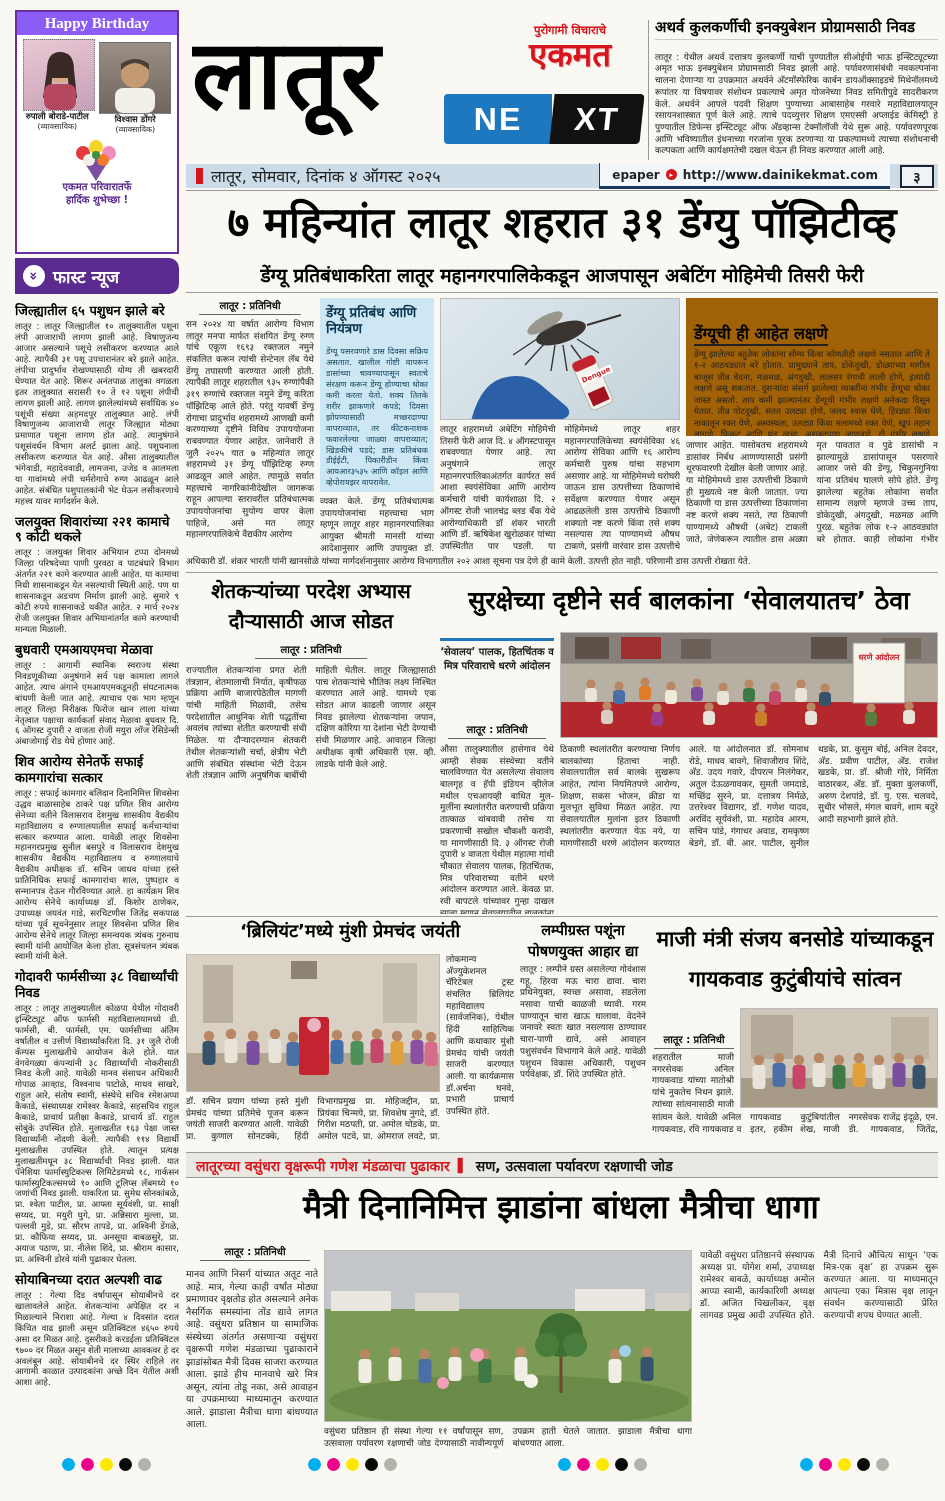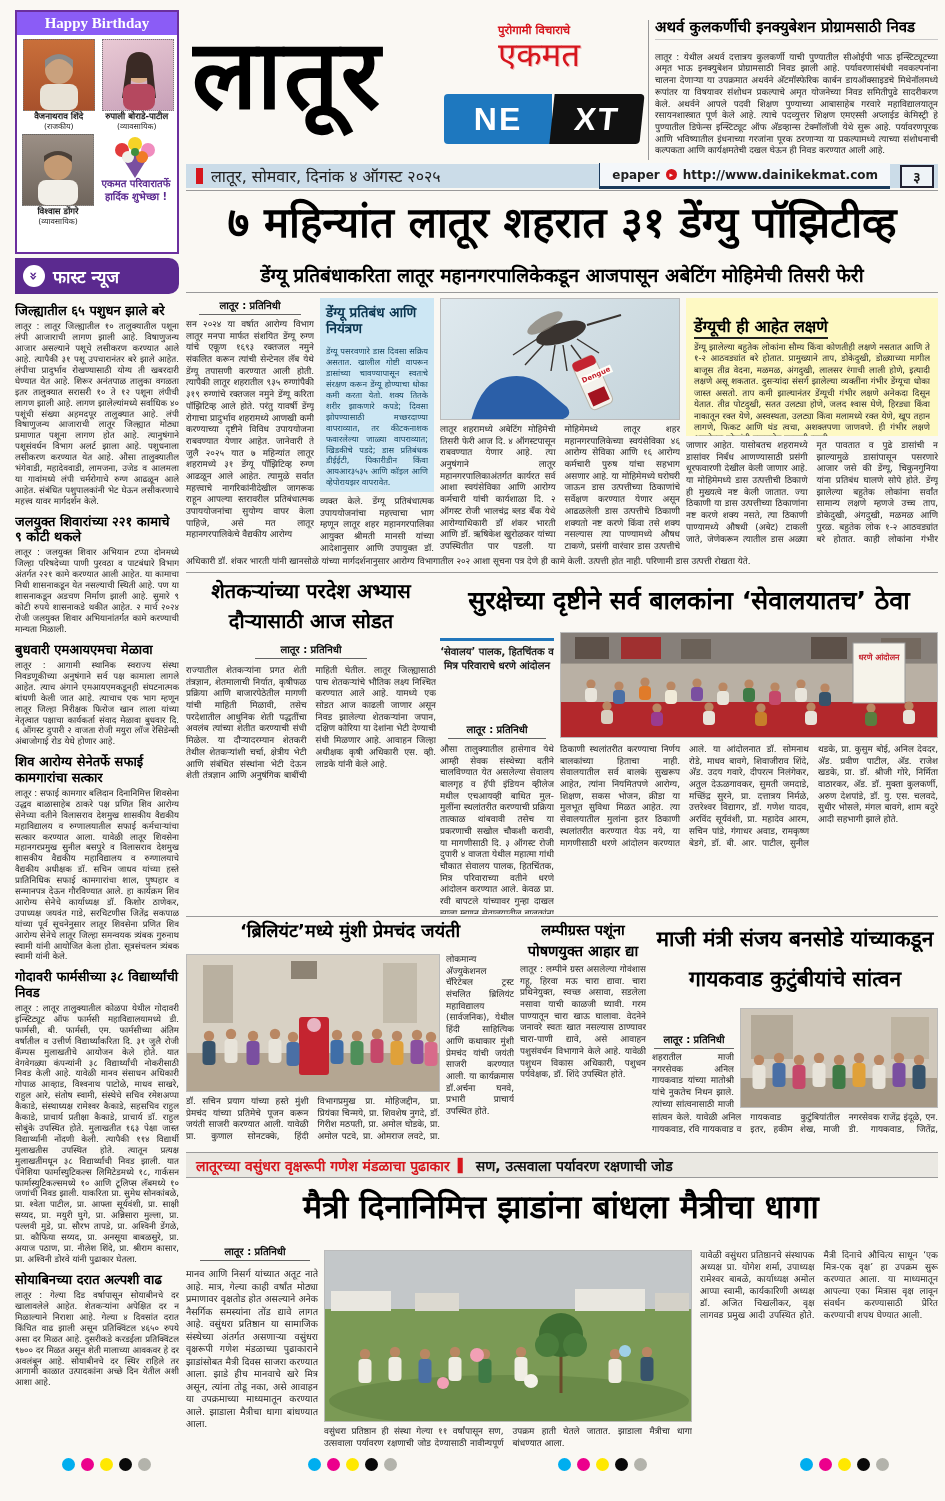--- a/index.html
+++ b/index.html
@@ -32,29 +32,20 @@
     <g id="sitter">
         <circle cx="0" cy="-11" r="4.6" fill="#b98763"></circle>
         <rect x="-6" y="-7" width="12" height="14" rx="4" fill="currentColor"></rect>
       </g>
   </defs>
 </svg>
 
 <div class="abs" style="left:15px;top:10px;width:164px;height:244px;border:2px solid #6b2f9e;background:#fff">
   <div style="background:#8b5cf6;color:#fff;font-family:'Liberation Serif',serif;font-weight:bold;font-size:15px;text-align:center;padding:3px 0">Happy Birthday</div>
   <div style="display:flex;flex-wrap:wrap;justify-content:space-around;padding:4px 2px 0">
-    <div style="width:72px">
-      <div class="photo" style="width:70px;height:70px;border:1px dotted #777;background:linear-gradient(180deg,#c96f3a,#a8512c)"><svg width="70" height="70">
-            <circle cx="35" cy="30" r="14" fill="#caa27e"></circle>
-            <path d="M21 28 q14 -18 28 0 l0 -8 q-14 -12 -28 0z" fill="#8a8a8a"></path>
-            <rect x="16" y="44" width="38" height="26" rx="8" fill="#e8e2d6"></rect>
-          </svg></div>
-      <div class="ppl-label">वैजनाथराव शिंदे</div>
-      <div class="ppl-role">(राजकीय)</div>
-    </div>
     <div style="width:69px">
       <div class="photo" style="width:70px;height:70px;border:1px dotted #777;background:linear-gradient(160deg,#e9c9d4,#c7a0b8)"><svg width="70" height="70">
             <circle cx="36" cy="30" r="13" fill="#d8ac85"></circle>
             <path d="M23 30 q0 -18 13 -18 q14 0 14 18 l3 28 l-8 0 l-1 -20 l-16 0 l-1 20 l-8 0z" fill="#3a2a25"></path>
             <rect x="20" y="44" width="32" height="26" rx="8" fill="#b5485f"></rect>
           </svg></div>
       <div class="ppl-label">रुपाली बोराडे-पाटील</div>
       <div class="ppl-role">(व्यावसायिक)</div>
     </div>
     <div style="width:72px;margin-top:3px">
@@ -109,23 +100,23 @@
       <div class="sb-hl">गोदावरी फार्मसीच्या ३८ विद्यार्थ्यांची निवड</div>
       <div class="sb-bd">लातूर : लातूर तालुक्यातील कोळपा येथील गोदावरी इन्स्टिट्यूट ऑफ फार्मसी महाविद्यालयामध्ये डी. फार्मसी, बी. फार्मसी, एम. फार्मसीच्या अंतिम वर्षातील व उत्तीर्ण विद्यार्थ्यांकरिता दि. ३१ जुलै रोजी कॅम्पस मुलाखतीचे आयोजन केले होते. यात वेगवेगळ्या कंपन्यांनी ३८ विद्यार्थ्यांची नोकरीसाठी निवड केली आहे. यावेळी मानव संसाधन अधिकारी गोपाळ आव्हाड, विश्वनाथ पाटोळे, माधव साखरे, राहुल आरे, संतोष स्वामी, संस्थेचे सचिव रमेशअप्पा कैकाडे, संस्थाध्यक्ष रामेश्वर कैकाडे, सहसचिव राहुल कैकाडे, प्राचार्य प्रतीक्षा कैकाडे, प्राचार्य डॉ. राहुल सोबुंके उपस्थित होते. मुलाखतीत १६३ पेक्षा जास्त विद्यार्थ्यांनी नोंदणी केली. त्यापैकी ११४ विद्यार्थी मुलाखतीस उपस्थित होते. त्यातून प्रत्यक्ष मुलाखतींमधून ३८ विद्यार्थ्यांची निवड झाली. यात पॅनेशिया फार्मास्युटिकल्स लिमिटेडमध्ये १८, गार्कसन फार्मास्युटिकल्समध्ये १० आणि टूलिप्स लॅबमध्ये १० जणांची निवड झाली. याकरिता प्रा. सुमेध सोनकांबळे, प्रा. श्वेता पाटील, प्रा. आफ्ता सूर्यवंशी, प्रा. साक्षी सय्यद, प्रा. मयुरी घुगे, प्रा. अन्निसारा मुल्ला, प्रा. पल्लवी मुडे, प्रा. सौरभ तापडे, प्रा. अश्विनी डेंगळे, प्रा. कौफिया सय्यद, प्रा. अनसूया बाबळसुरे, प्रा. अयाज पठाण, प्रा. नीलेश शिंदे, प्रा. श्रीराम कासार, प्रा. अश्विनी डोरवे यांनी पुढाकार घेतला.</div>
     </div>
   <div>
       <div class="sb-hl">सोयाबिनच्या दरात अल्पशी वाढ</div>
       <div class="sb-bd">लातूर : गेल्या दिड वर्षापासून सोयाबीनचे दर खालावलेले आहेत. शेतकऱ्यांना अपेक्षित दर न मिळाल्याने निराशा आहे. गेल्या ४ दिवसांत दरात किंचित वाढ झाली असून प्रतिक्विंटल ४६५० रुपये असा दर मिळत आहे. दुसरीकडे करडईला प्रतिक्विंटल ९७०० दर मिळत असून शेती मालाच्या आवकवर हे दर अवलंबून आहे. सोयाबीनचे दर स्थिर राहिले तर आगामी काळात उत्पादकांना अच्छे दिन येतील अशी आशा आहे.</div>
     </div>
 </div>
 
 <div class="abs" style="left:192px;top:6px;width:452px;height:152px;font-size:96px;font-weight:bold;color:#000;letter-spacing:2px;overflow:hidden;line-height:1.45">लातूर</div>
-<div class="abs" style="left:498px;top:22px;width:144px;height:62px;text-align:left">
+<div class="abs" style="left:498px;top:22px;width:144px;height:62px;text-align:center">
   <div style="color:#d6161d;font-weight:bold;font-size:11.5px">पुरोगामी विचाराचे</div>
-  <div style="color:#d6161d;font-weight:normal;font-size:33px;line-height:1.1;text-shadow:1px 1px 0 #f2b8b8">एकमत</div>
+  <div style="color:#d6161d;font-weight:bold;font-size:33px;line-height:1.1;text-shadow:1px 1px 0 #f2b8b8">एकमत</div>
 </div>
 <div class="abs" style="left:444px;top:94px;width:198px;height:50px;display:flex;font-weight:bold;font-family:'Liberation Sans',sans-serif">
   <div style="flex:1.2;background:#1e78bf;color:#fff;font-size:32px;display:flex;align-items:center;justify-content:center;border-radius:4px 0 0 4px;letter-spacing:2px">NE</div>
   <div style="flex:1;background:#111;color:#fff;font-size:32px;display:flex;align-items:center;justify-content:center;transform:skewX(-6deg);border-radius:0 4px 4px 0;letter-spacing:2px">XT</div>
 </div>
 <div class="abs" style="left:648px;top:20px;height:140px;border-left:1px solid #999"></div>
 
 <div class="abs" style="left:655px;top:18px;width:283px;height:142px;overflow:hidden">
   <div class="hl" style="font-size:15px;text-align:left;border-bottom:1px solid #c9c9c9;padding-bottom:2px;margin-bottom:12px">अथर्व कुलकर्णीची इनक्युबेशन प्रोग्रामसाठी निवड</div>
   <div class="bd" style="height:112px">लातूर : येथील अथर्व दत्तात्रय कुलकर्णी याची पुण्यातील सीओईपी भाऊ इन्स्टिट्यूटच्या अमृत भाऊ इनक्युबेशन प्रोग्रामसाठी निवड झाली आहे. पर्यावरणासंबंधी नवकल्पनांना चालना देणाऱ्या या उपक्रमात अथर्वने अ‍ॅटमॉस्फेरिक कार्बन डायऑक्साइडचे मिथेनॉलमध्ये रूपांतर या विषयावर संशोधन प्रकल्पाचे अमृत योजनेच्या निवड समितीपुढे सादरीकरण केले. अथर्वने आपले पदवी शिक्षण पुण्याच्या आबासाहेब गरवारे महाविद्यालयातून रसायनशास्त्रात पूर्ण केले आहे. त्याचे पदव्युत्तर शिक्षण एमएस्सी अप्लाईड केमिस्ट्री हे पुण्यातील डिफेन्स इन्स्टिट्यूट ऑफ अ‍ॅडव्हान्स टेक्नॉलॉजी येथे सुरू आहे. पर्यावरणपूरक आणि भविष्यातील इंधनाच्या गरजांना पूरक ठरणाऱ्या या प्रकल्पामध्ये त्याच्या संशोधनाची कल्पकता आणि कार्यक्षमतेची दखल घेऊन ही निवड करण्यात आली आहे.</div>
@@ -167,21 +158,21 @@
     <g transform="rotate(-24 150 80)">
         <rect x="138" y="58" width="24" height="52" rx="5" fill="#f4f2ec" stroke="#b9b4a8"></rect>
         <rect x="138" y="58" width="24" height="10" rx="4" fill="#c42430"></rect>
         <rect x="141" y="92" width="18" height="14" fill="#a31420"></rect>
       </g>
   </svg>
   <div style="position:absolute;left:138px;top:72px;transform:rotate(-24deg);font-size:7px;color:#c42430;font-weight:bold;background:#fffef8;padding:0 2px">Dengue</div>
 </div>
 <div class="abs bd cols2" style="left:440px;top:424px;width:240px;height:130px">लातूर शहरामध्ये अबेटिंग मोहिमेची तिसरी फेरी आज दि. ४ ऑगस्टपासून राबवण्यात येणार आहे. त्या अनुषंगाने लातूर महानगरपालिकाअंतर्गत कार्यरत सर्व आशा स्वयंसेविका आणि आरोग्य कर्मचारी यांची कार्यशाळा दि. २ ऑगस्ट रोजी भालचंद्र ब्लड बँक येथे आरोग्याधिकारी डॉ शंकर भारती आणि डॉ. ऋषिकेश खुरोळकर यांच्या उपस्थितीत पार पडली. या मोहिमेमध्ये लातूर शहर महानगरपालिकेच्या स्वयंसेविका ४६ आरोग्य सेविका आणि १६ आरोग्य कर्मचारी पुरुष यांचा सहभाग असणार आहे. या मोहिमेमध्ये घरोघरी जाऊन डास उत्पत्तीच्या ठिकाणांचे सर्वेक्षण करण्यात येणार असून आढळलेली डास उत्पत्तीचे ठिकाणी शक्यतो नष्ट करणे किंवा तसे शक्य नसल्यास त्या पाण्यामध्ये औषध टाकणे, प्रसंगी वारंवार डास उत्पत्तीचे ठिकाणे आढळून येणाऱ्या ठिकाणी संबंधितांना</div>
 
-<div class="abs" style="left:686px;top:298px;width:252px;height:138px;background:#fef9c3;padding:17px 8px;overflow:hidden">
+<div class="abs" style="left:686px;top:298px;width:252px;height:138px;background:#a16207;padding:24px 8px;overflow:hidden">
   <div style="font-weight:bold;font-size:16px;color:#000;border-bottom:2px solid #222;display:inline-block;margin-bottom:3px">डेंग्यूची ही आहेत लक्षणे</div>
   <div class="bd" style="font-size:8.6px">डेंग्यू झालेल्या बहुतेक लोकांना सौम्य किंवा कोणतीही लक्षणे नसतात आणि ते १-२ आठवड्यांत बरे होतात. प्रामुख्याने ताप, डोकेदुखी, डोळ्याच्या मागील बाजूस तीव्र वेदना, मळमळ, अंगदुखी, लालसर रंगाची लाली होणे, इत्यादी लक्षणे असू शकतात. दुसऱ्यांदा संसर्ग झालेल्या व्यक्तींना गंभीर डेंग्यूचा धोका जास्त असतो. ताप कमी झाल्यानंतर डेंग्यूची गंभीर लक्षणे अनेकदा दिसून येतात. तीव्र पोटदुखी, सतत उलट्या होणे, जलद श्वास घेणे, हिरड्या किंवा नाकातून रक्त येणे, अस्वस्थता, उलट्या किंवा मलामध्ये रक्त येणे, खूप तहान लागणे, फिकट आणि थंड त्वचा, अशक्तपणा जाणवणे. ही गंभीर लक्षणे असलेल्या लोकांनी ताबडतोब काळजी घ्यावी.</div>
 </div>
 <div class="abs bd cols2" style="left:686px;top:440px;width:252px;height:114px">जाणार आहेत. यासोबतच शहरामध्ये डासांवर निर्बंध आणण्यासाठी प्रसंगी धूरफवारणी देखील केली जाणार आहे. या मोहिमेमध्ये डास उत्पत्तीची ठिकाणे ही मुख्यत्वे नष्ट केली जातात. ज्या ठिकाणी या डास उत्पत्तीच्या ठिकाणांना नष्ट करणे शक्य नसते, त्या ठिकाणी पाण्यामध्ये औषधी (अबेट) टाकली जाते, जेणेकरून त्यातील डास अळ्या मृत पावतात व पुढे डासांची न झाल्यामुळे डासांपासून पसरणारे आजार जसे की डेंग्यू, चिकुनगुनिया यांना प्रतिबंध घालणे सोपे होते. डेंग्यू झालेल्या बहुतेक लोकांना सर्वांत सामान्य लक्षणे म्हणजे उच्च ताप, डोकेदुखी, अंगदुखी, मळमळ आणि पुरळ. बहुतेक लोक १-२ आठवड्यांत बरे होतात. काही लोकांना गंभीर आजार होतो आणि त्यांना रुग्णालयात उपचारांची आवश्यकता असते. गंभीर प्रकरणांमध्ये, डेंग्यू प्राणघातक ठरू शकतो.</div>
 
 <div class="abs bd" style="left:186px;top:556px;width:752px;height:14px;white-space:nowrap">अधिकारी डॉ. शंकर भारती यांनी खानसोळे यांच्या मार्गदर्शनानुसार आरोग्य विभागातील २०२ आशा सूचना पत्र देणे ही कामे केली. उत्पत्ती होत नाही. परिणामी डास उत्पत्ती रोखता येते.</div>
 <div class="abs rule" style="left:186px;top:572px;width:752px"></div>
 
 <div class="abs" style="left:186px;top:576px;width:250px;height:332px;overflow:hidden">
   <div class="hl" style="font-size:20px;height:62px;line-height:1.5">शेतकऱ्यांच्या परदेश अभ्यास दौऱ्यासाठी आज सोडत</div>

